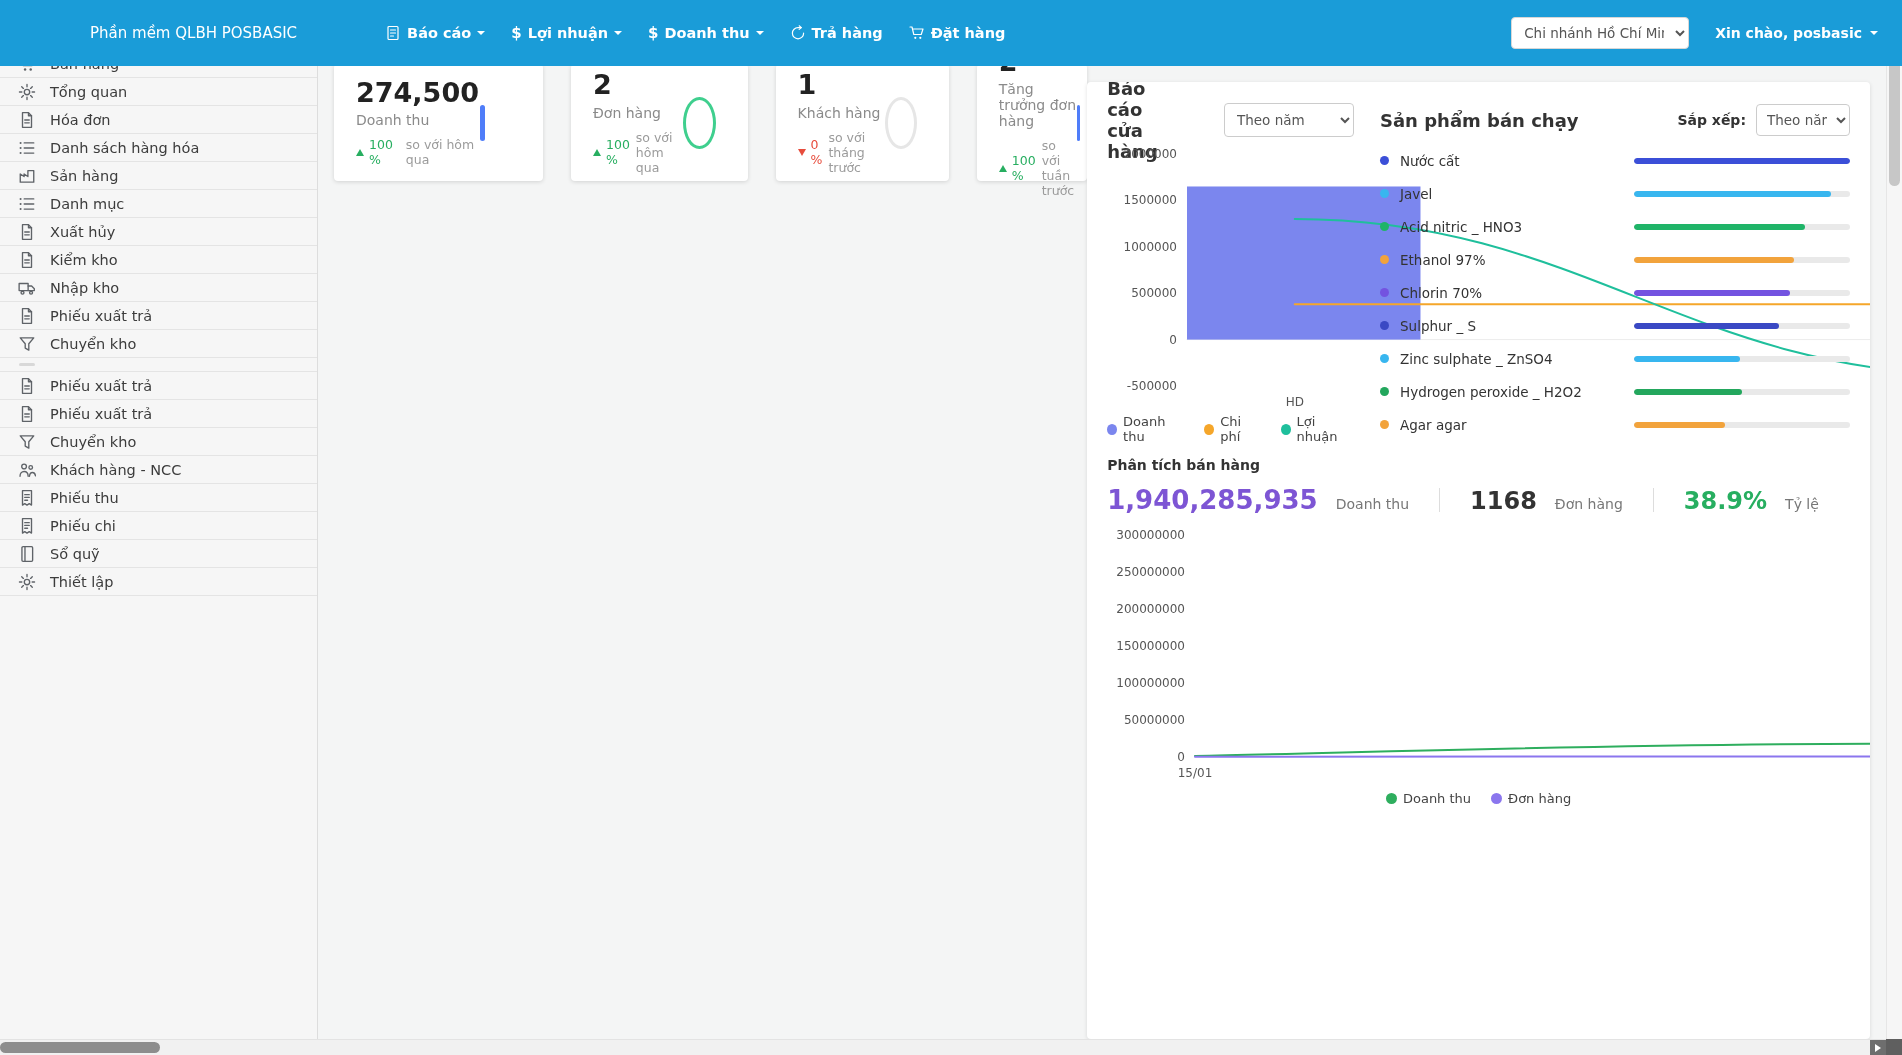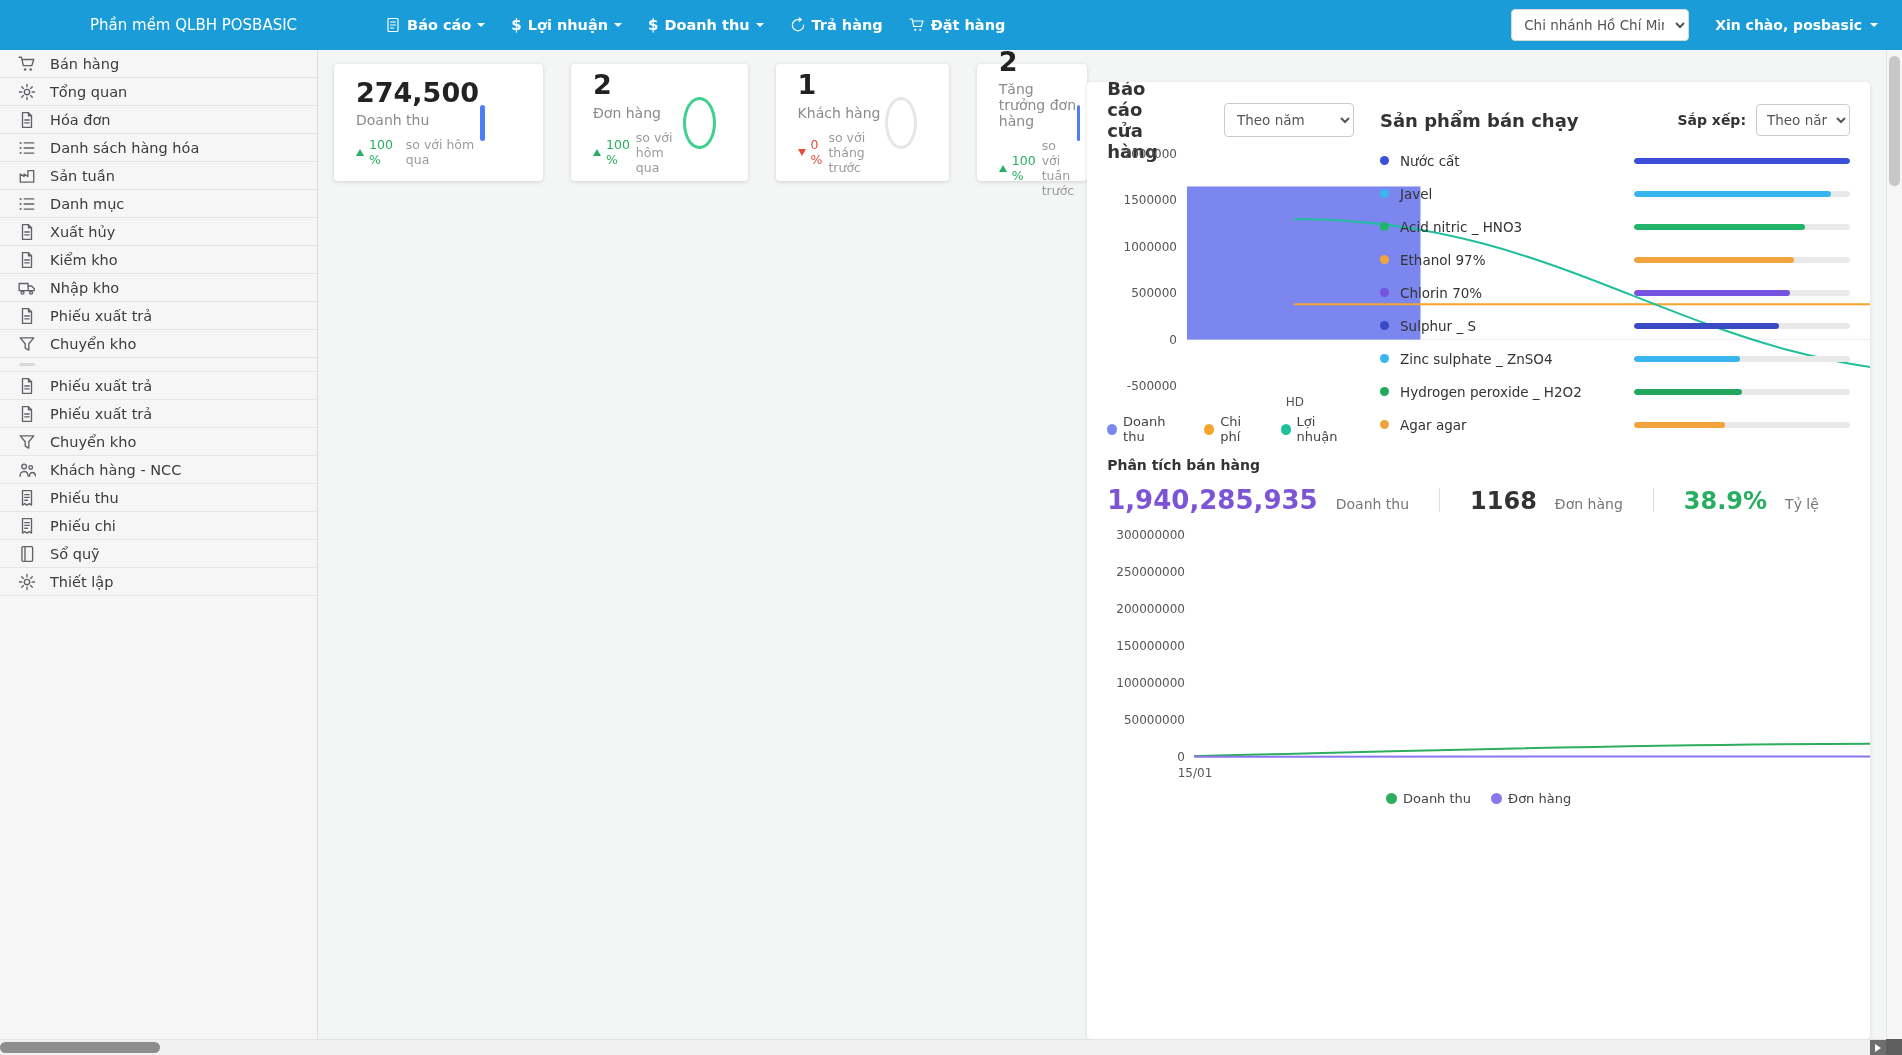--- a/index.html
+++ b/index.html
@@ -1,20 +1,20 @@
 <!DOCTYPE html>
 <html><head>
 <meta charset="utf-8">
 <style>
   * { box-sizing: border-box; margin: 0; padding: 0; }
   html,body { width:1902px; height:1055px; overflow:hidden; background:#fff;
     font-family:"DejaVu Sans","Liberation Sans",sans-serif; }
 
   
-  .navbar { position:absolute; top:0; left:0; width:1902px; height:50px; background:#1a9cd8;
+  .navbar { position:absolute; top:0; left:0; width:1902px; height:66px; background:#1a9cd8;
     display:flex; align-items:center; padding:0 18px 0 90px; color:#fff; z-index:5; }
   .brand { font-size:15px; white-space:nowrap; }
   .nav-menu { display:flex; align-items:center; margin-left:88px; gap:26px; height:100%; }
   .nav-item { display:flex; align-items:center; gap:6px; color:#fff; font-size:14.5px; font-weight:bold;
     cursor:pointer; height:100%; white-space:nowrap; }
   .nav-ico { display:flex; align-items:center; }
   .txt-ico { font-weight:bold; font-size:15px; }
   .nav-caret { width:0; height:0; border:4px solid transparent; border-top-color:#fff;
     display:inline-block; transform:translateY(2px); }
   .nav-right { margin-left:auto; display:flex; align-items:center; gap:20px; height:100%; }
@@ -206,21 +206,21 @@
           </svg>
         </span>
         <span class="sb-label">Danh sách hàng hóa</span>
       </div>
       <div class="sb-item">
         <span class="sb-ico">
           <svg viewBox="0 0 16 16" width="18" height="18" fill="none" stroke="currentColor" stroke-width="1.2" stroke-linecap="round" stroke-linejoin="round">
             <path d="M2 13.5V6.2l3.4 2.3V6.2L8.8 8.5V3.2H14v10.3z"></path>
           </svg>
         </span>
-        <span class="sb-label">Sản tuần</span>
+        <span class="sb-label">Sản hàng</span>
       </div>
       <div class="sb-item">
         <span class="sb-ico">
           <svg viewBox="0 0 16 16" width="18" height="18" fill="none" stroke="currentColor" stroke-width="1.2" stroke-linecap="round" stroke-linejoin="round">
             <path d="M5.5 3.5h8.5M5.5 8h8.5M5.5 12.5h8.5"></path>
             <circle cx="2.3" cy="3.5" r="0.9" fill="currentColor" stroke="none"></circle>
             <circle cx="2.3" cy="8" r="0.9" fill="currentColor" stroke="none"></circle>
             <circle cx="2.3" cy="12.5" r="0.9" fill="currentColor" stroke="none"></circle>
           </svg>
         </span>

